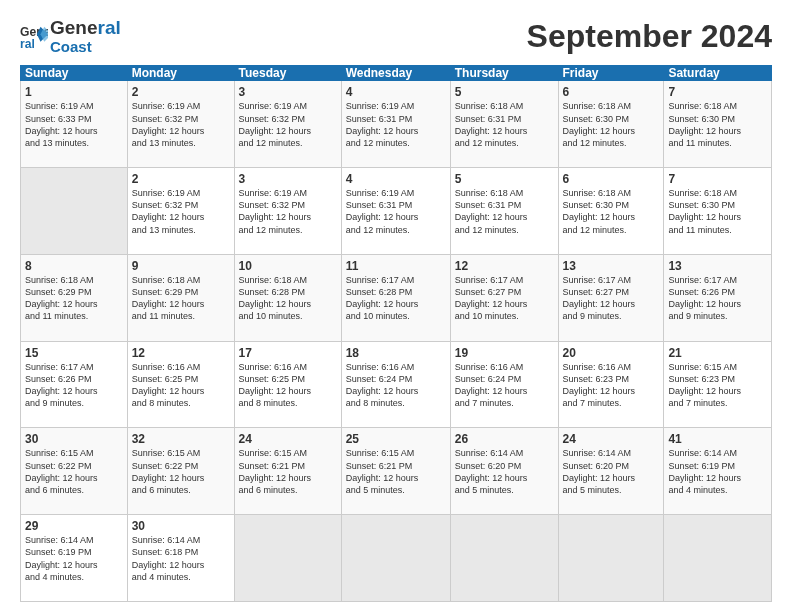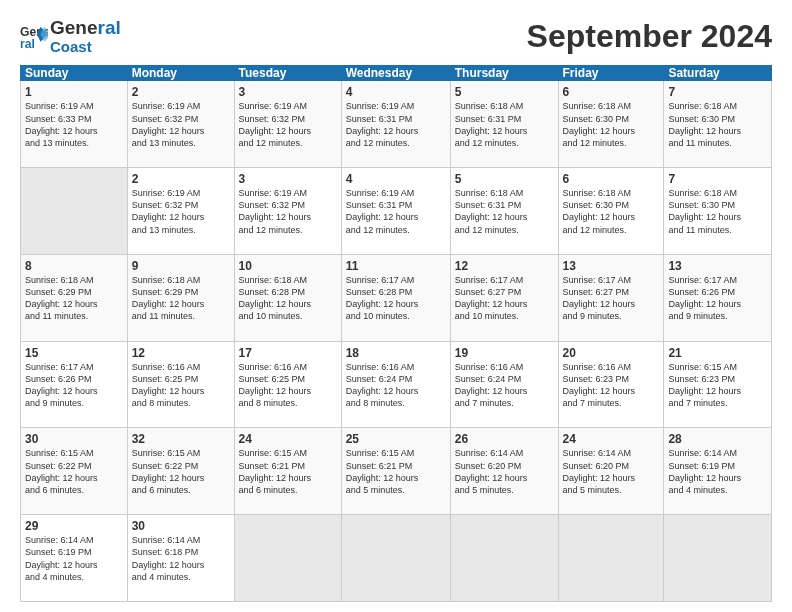--- a/index.html
+++ b/index.html
@@ -359,21 +359,21 @@
 and 5 minutes.</div>
           </td>
           <td>
             <span class="day-num">24</span>
             <div class="day-info" style="white-space: pre-line;">Sunrise: 6:14 AM
 Sunset: 6:20 PM
 Daylight: 12 hours
 and 5 minutes.</div>
           </td>
           <td>
-            <span class="day-num">28</span>
+            <span class="day-num">41</span>
             <div class="day-info" style="white-space: pre-line;">Sunrise: 6:14 AM
 Sunset: 6:19 PM
 Daylight: 12 hours
 and 4 minutes.</div>
           </td>
         </tr>
         <tr>
           <td>
             <span class="day-num">29</span>
             <div class="day-info" style="white-space: pre-line;">Sunrise: 6:14 AM

